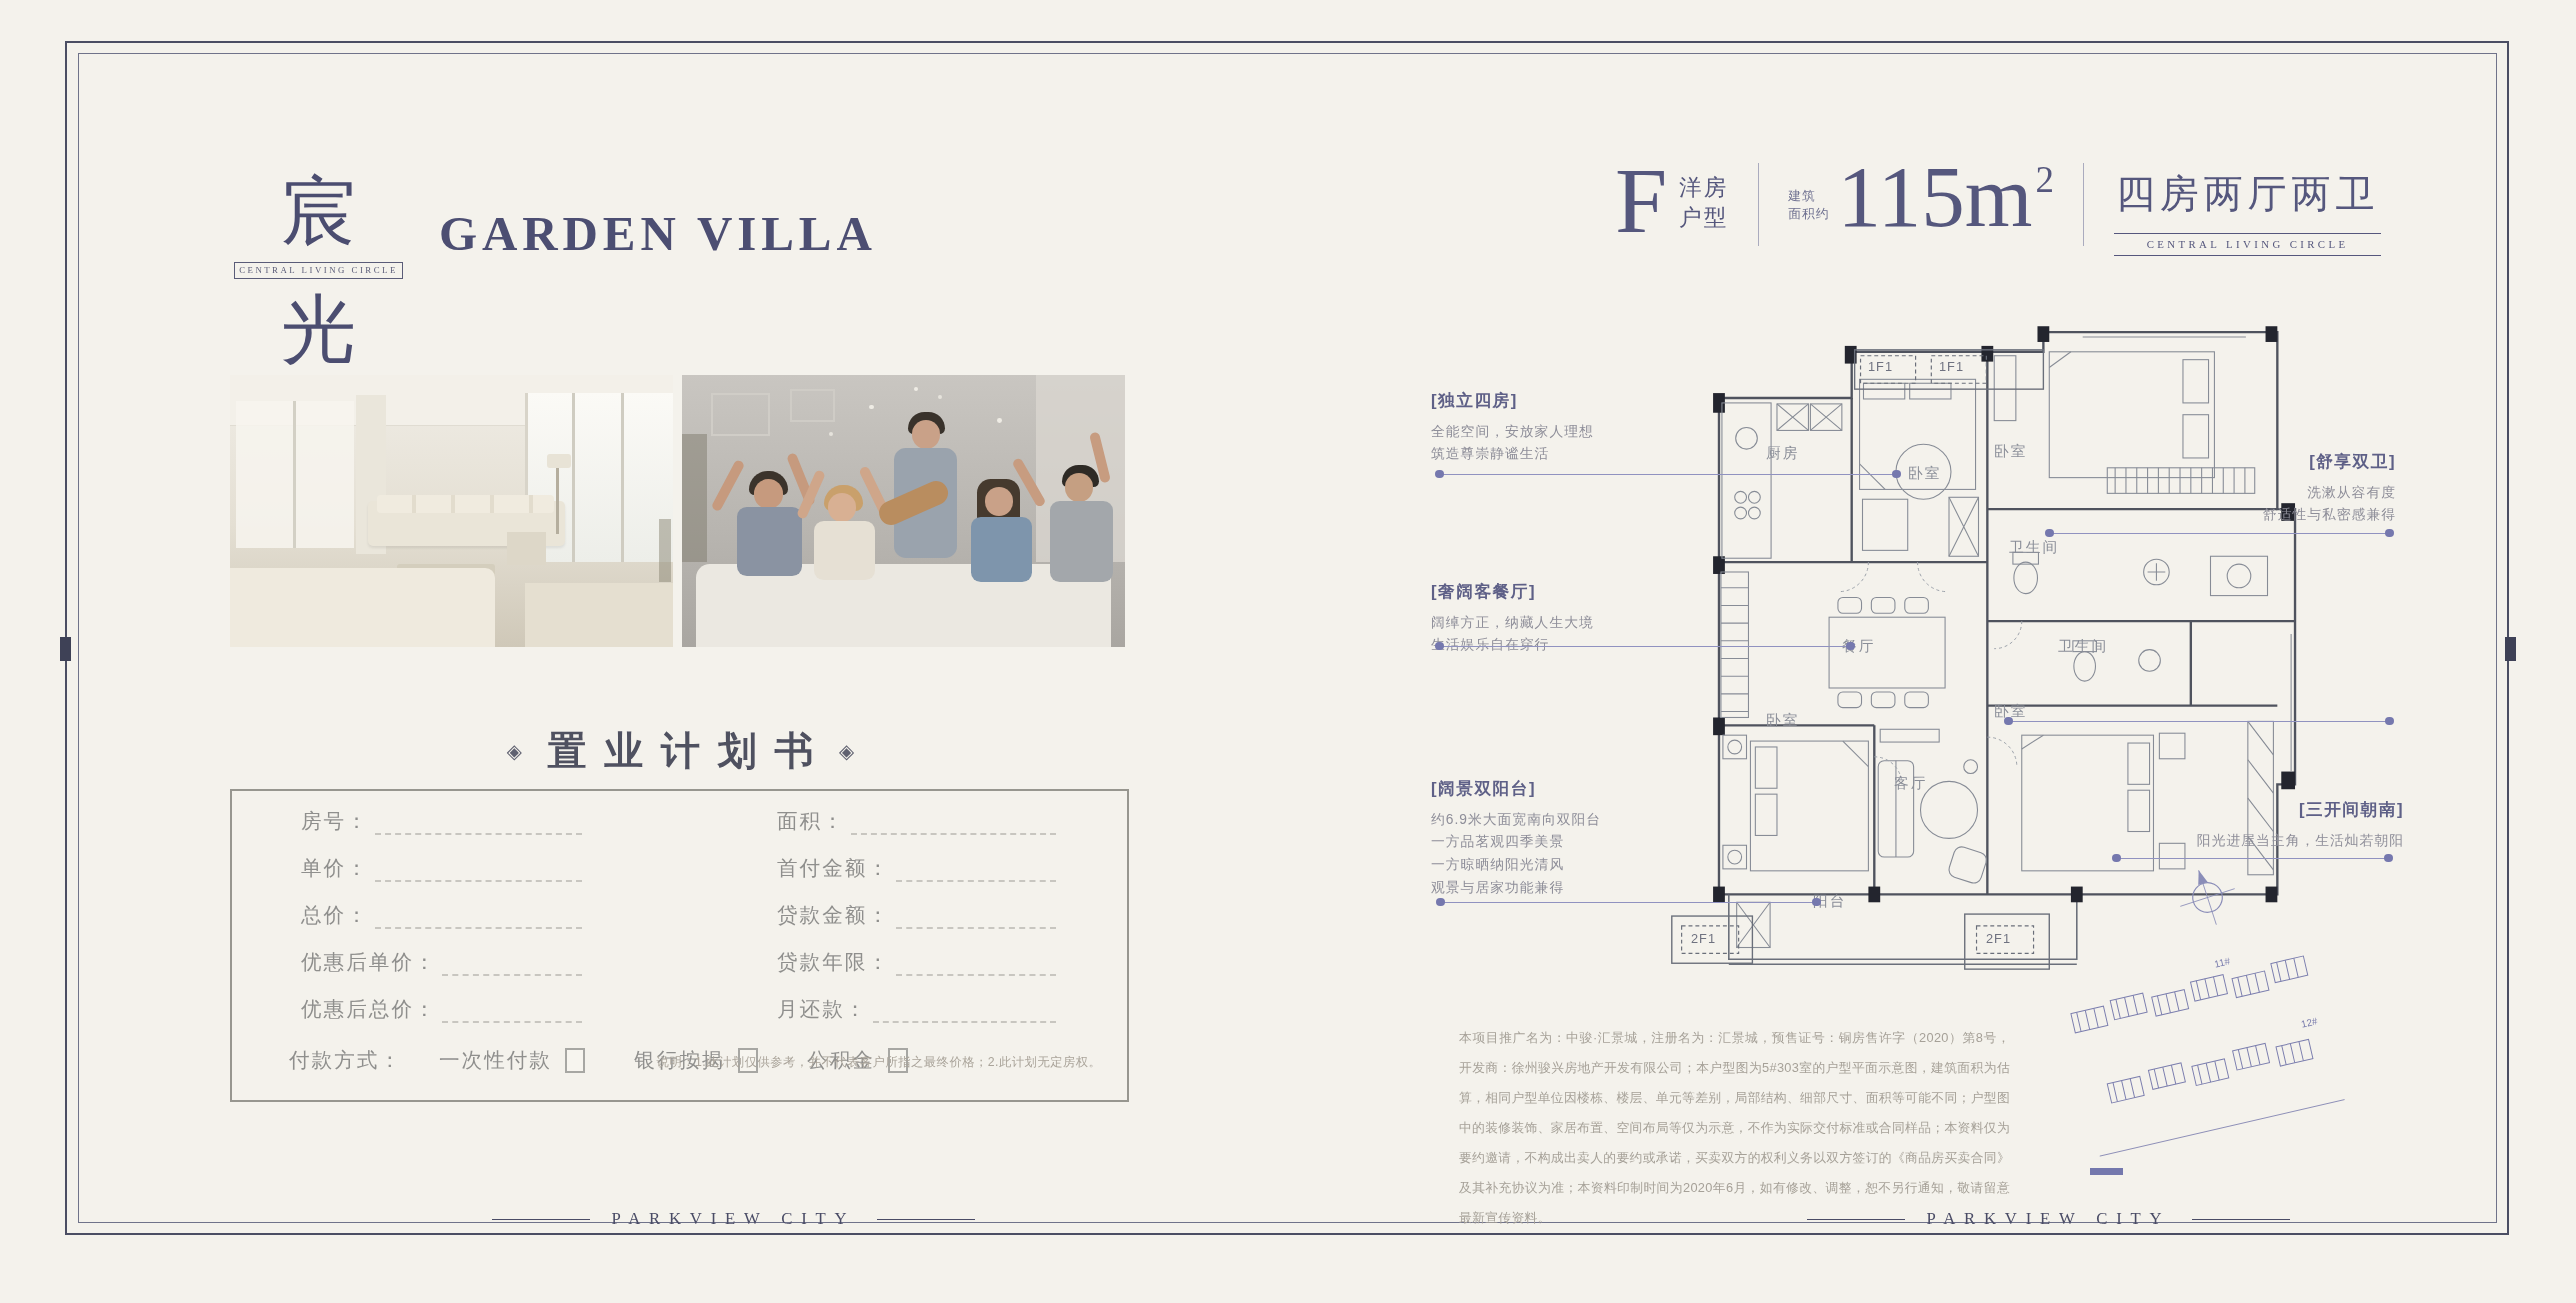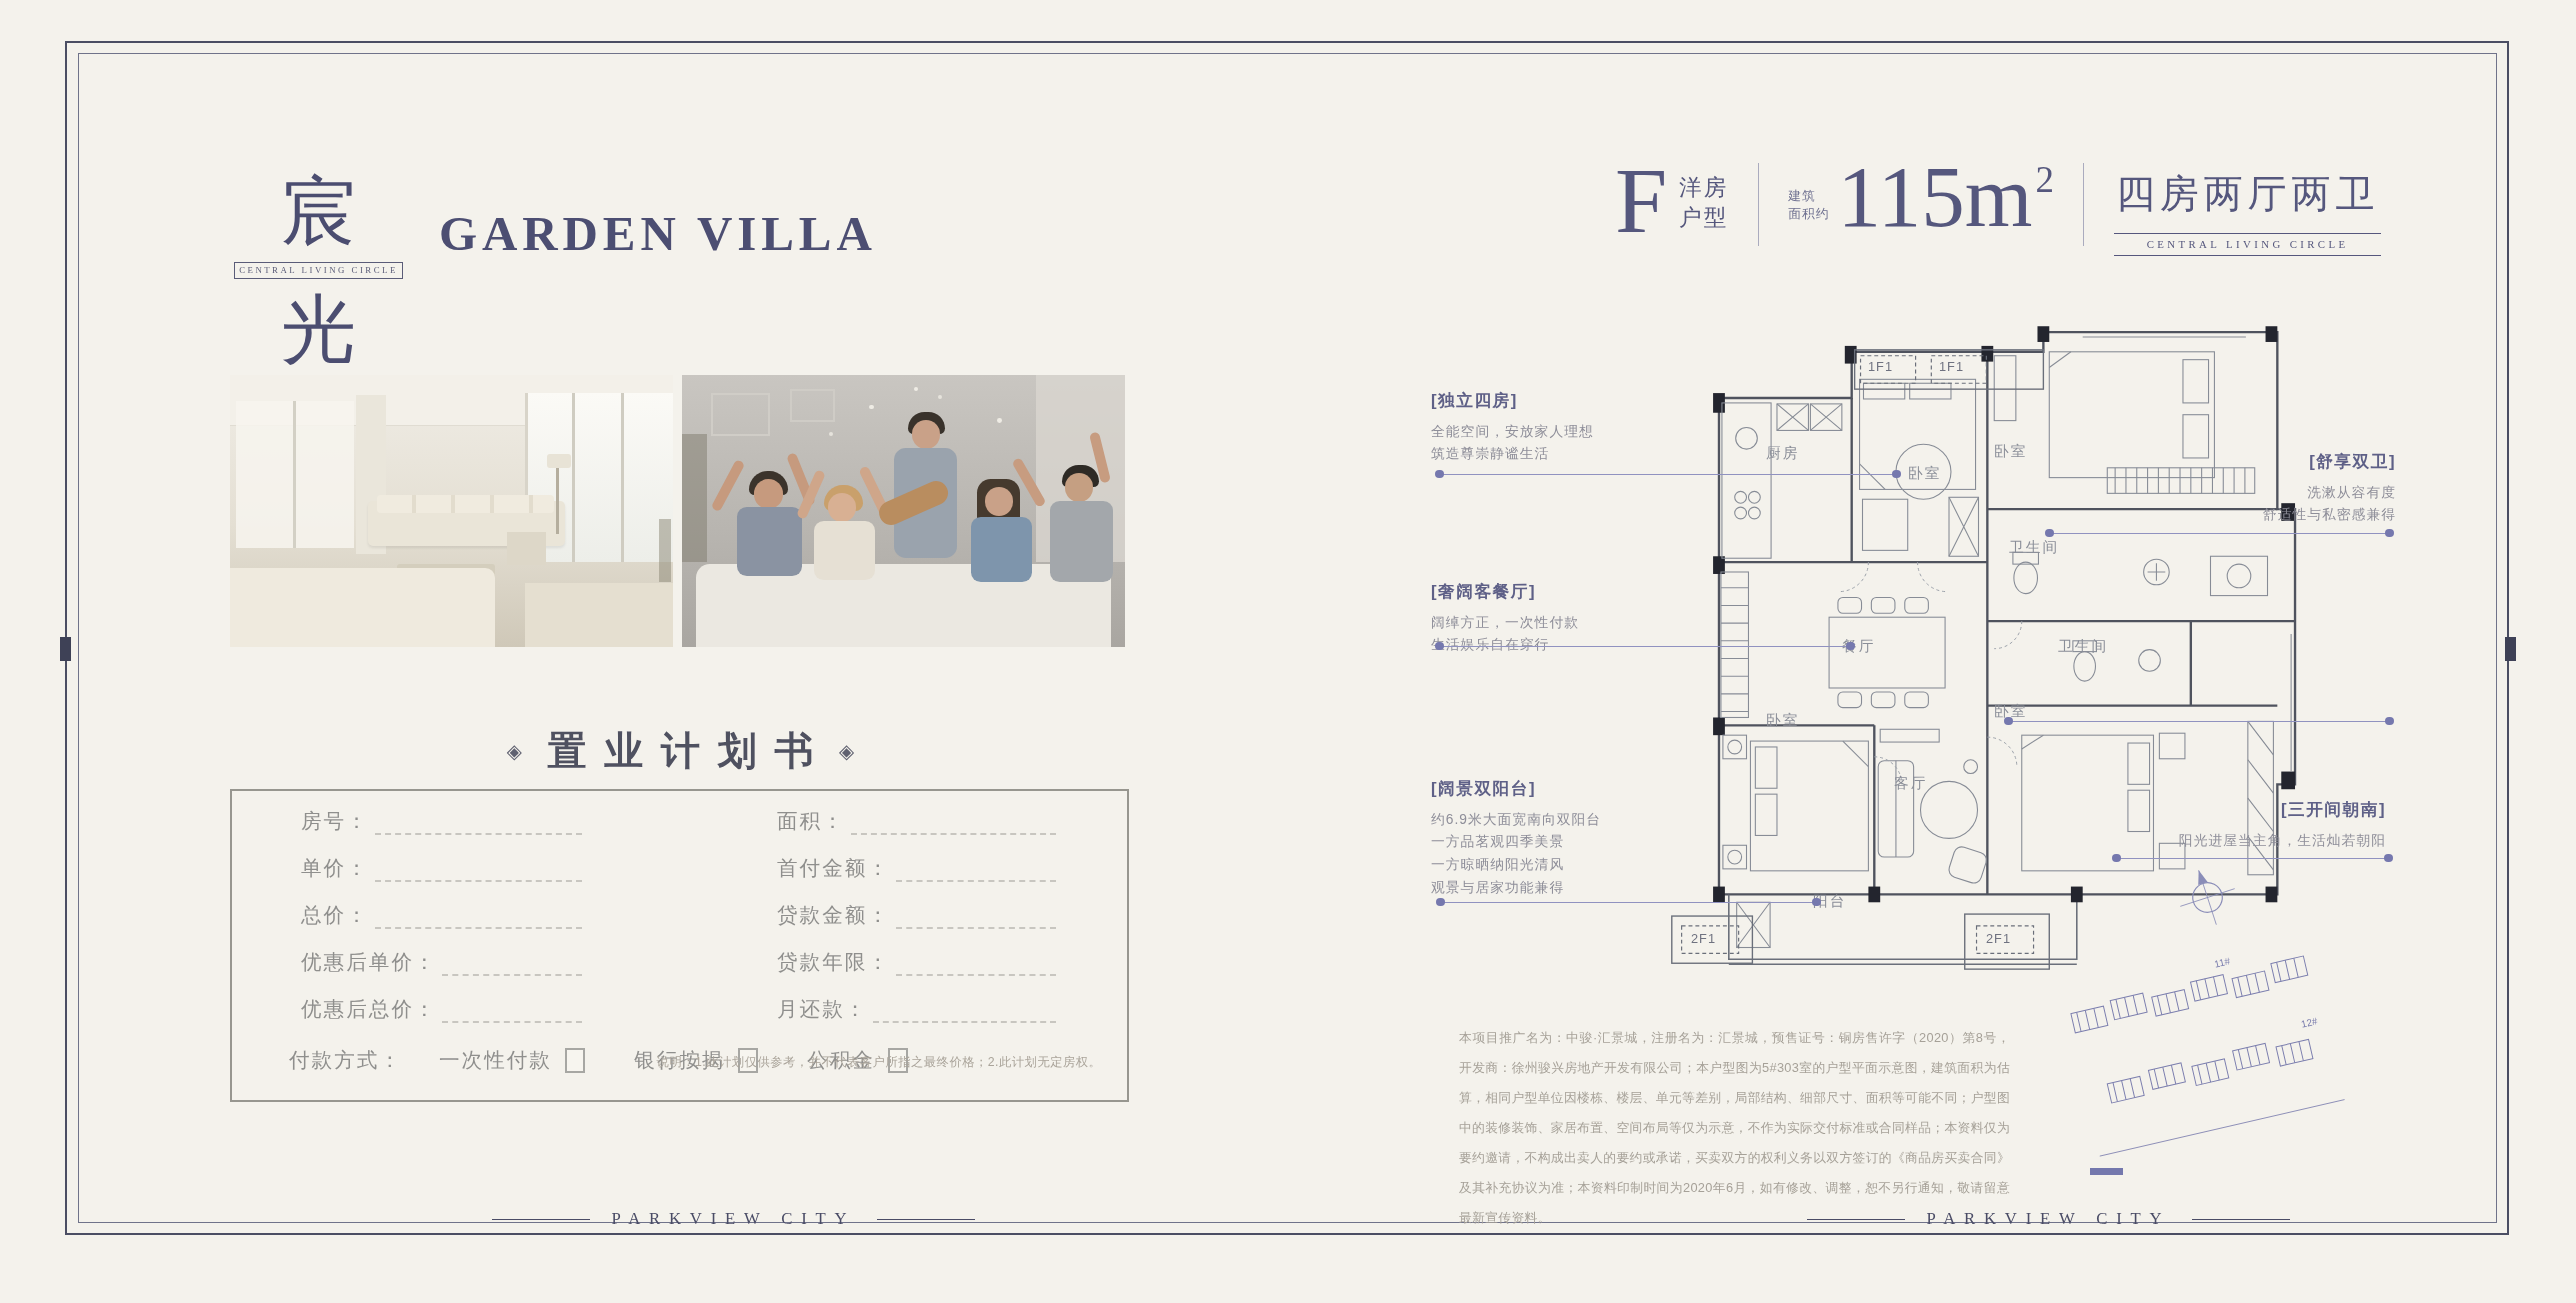--- a/index.html
+++ b/index.html
@@ -411,37 +411,37 @@
     </svg>
   </div>
 
   <div class="ann" style="left:1431px;top:389px;">
     <div class="ann-title">[独立四房]</div>
     <div class="ann-line">全能空间，安放家人理想</div>
     <div class="ann-line">筑造尊崇静谧生活</div>
   </div>
   <div class="ann" style="left:1431px;top:563px;margin-top:17px;">
     <div class="ann-title">[奢阔客餐厅]</div>
-    <div class="ann-line">阔绰方正，一次性付款</div>
+    <div class="ann-line">阔绰方正，纳藏人生大境</div>
     <div class="ann-line">生活娱乐自在穿行</div>
   </div>
   <div class="ann" style="left:1431px;top:777px;">
     <div class="ann-title">[阔景双阳台]</div>
     <div class="ann-line">约6.9米大面宽南向双阳台</div>
     <div class="ann-line">一方品茗观四季美景</div>
     <div class="ann-line">一方晾晒纳阳光清风</div>
     <div class="ann-line">观景与居家功能兼得</div>
   </div>
 
   <div class="ann ann-r" style="right:180px;top:450px;">
     <div class="ann-title">[舒享双卫]</div>
     <div class="ann-line">洗漱从容有度</div>
     <div class="ann-line">舒适性与私密感兼得</div>
   </div>
-  <div class="ann ann-r" style="right:190px;top:798px;">
+  <div class="ann ann-r" style="right:172px;top:798px;">
     <div class="ann-title">[三开间朝南]</div>
     <div class="ann-line">阳光进屋当主角，生活灿若朝阳</div>
   </div>
 
   <div class="leader" style="left:1437px;top:474px;width:462px;"></div>
   <div class="leader" style="left:1437px;top:646px;width:416px;"></div>
   <div class="leader" style="left:1438px;top:902px;width:381px;"></div>
   <div class="leader" style="left:2047px;top:533px;width:345px;"></div>
   <div class="leader" style="left:2006px;top:721px;width:386px;"></div>
   <div class="leader" style="left:2114px;top:858px;width:277px;"></div>

